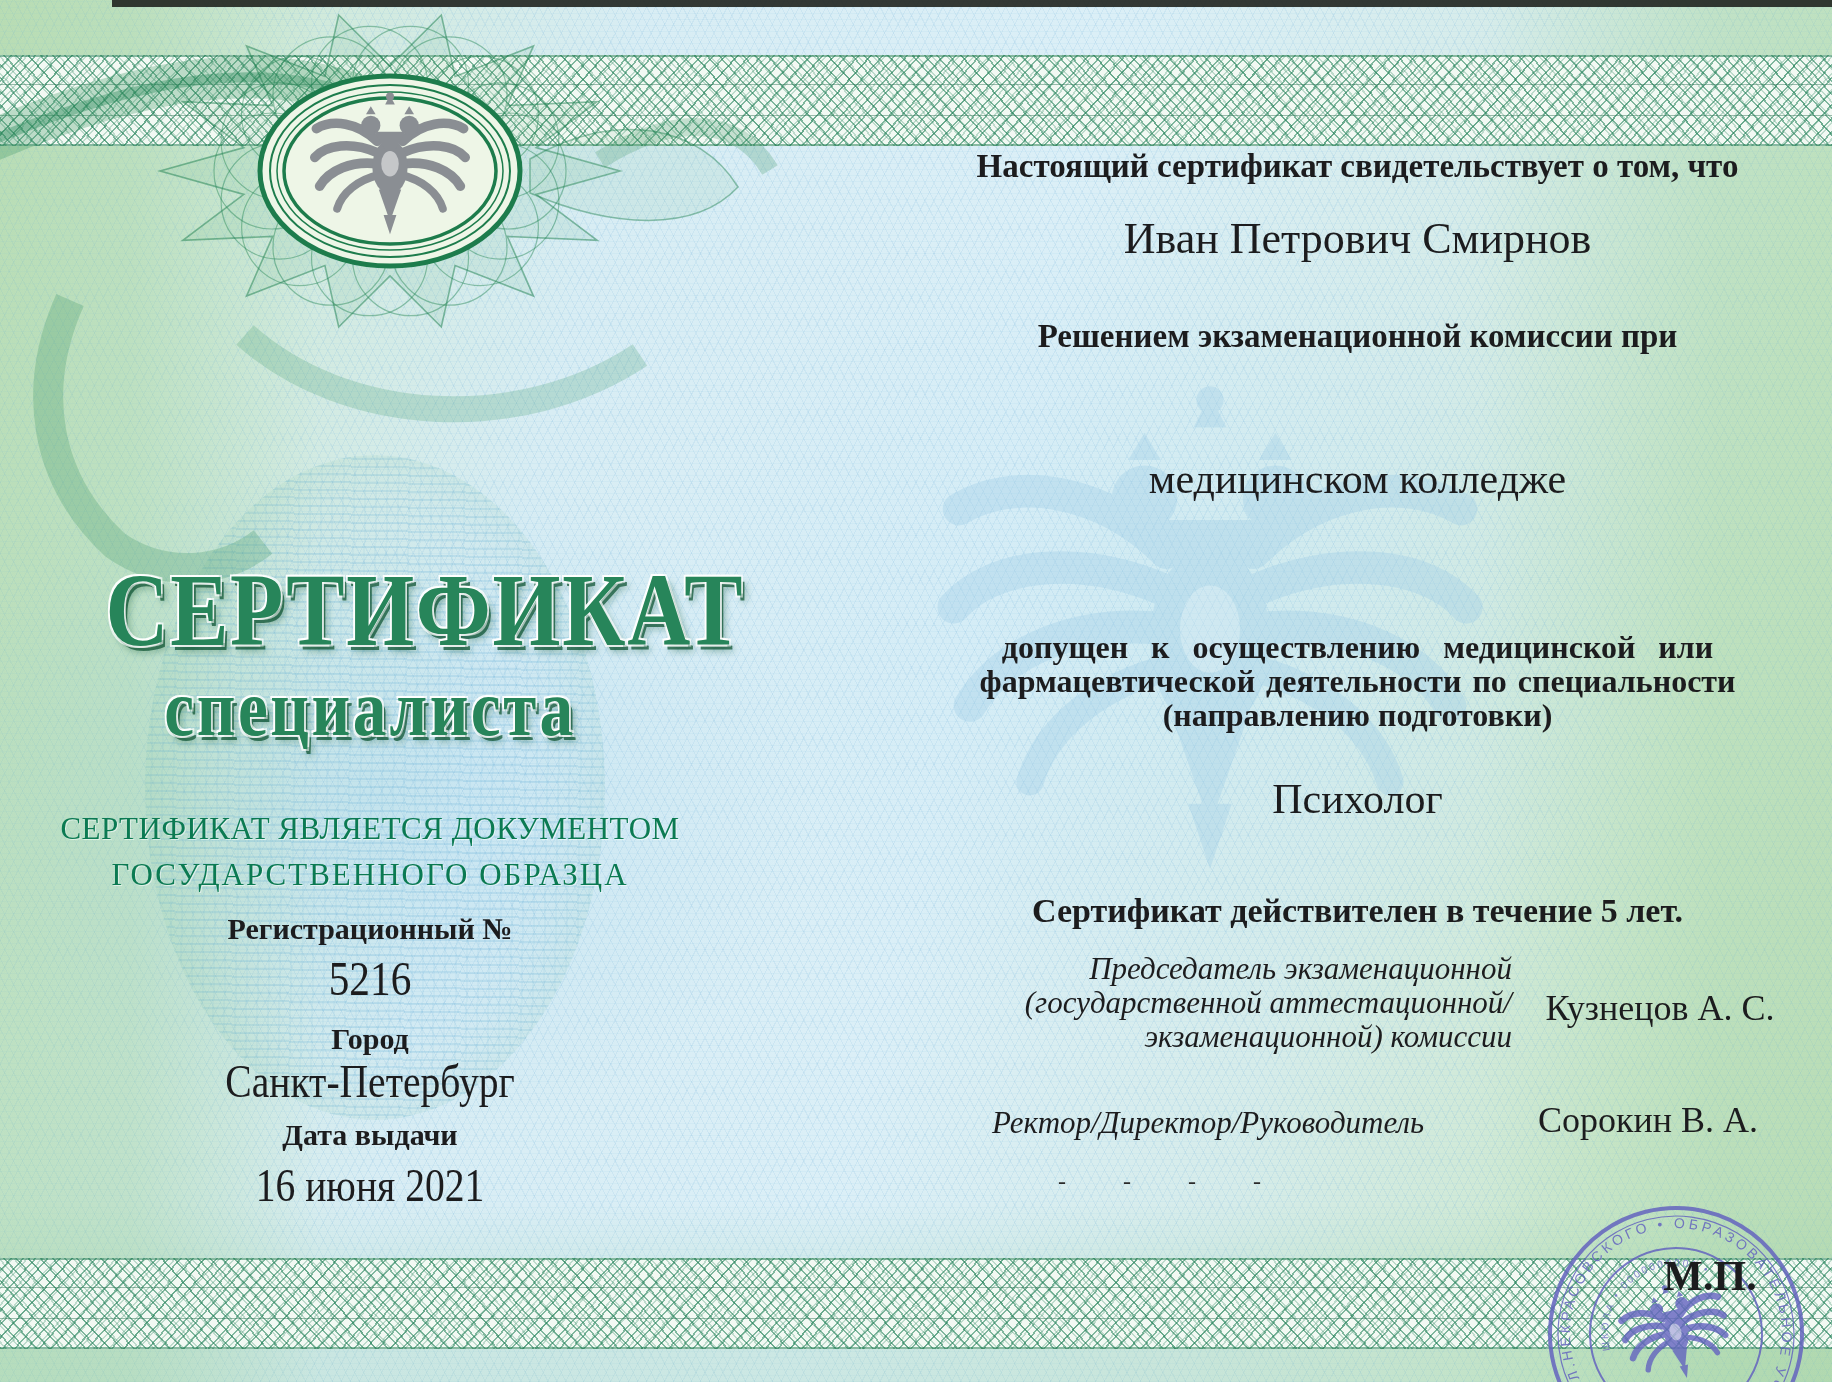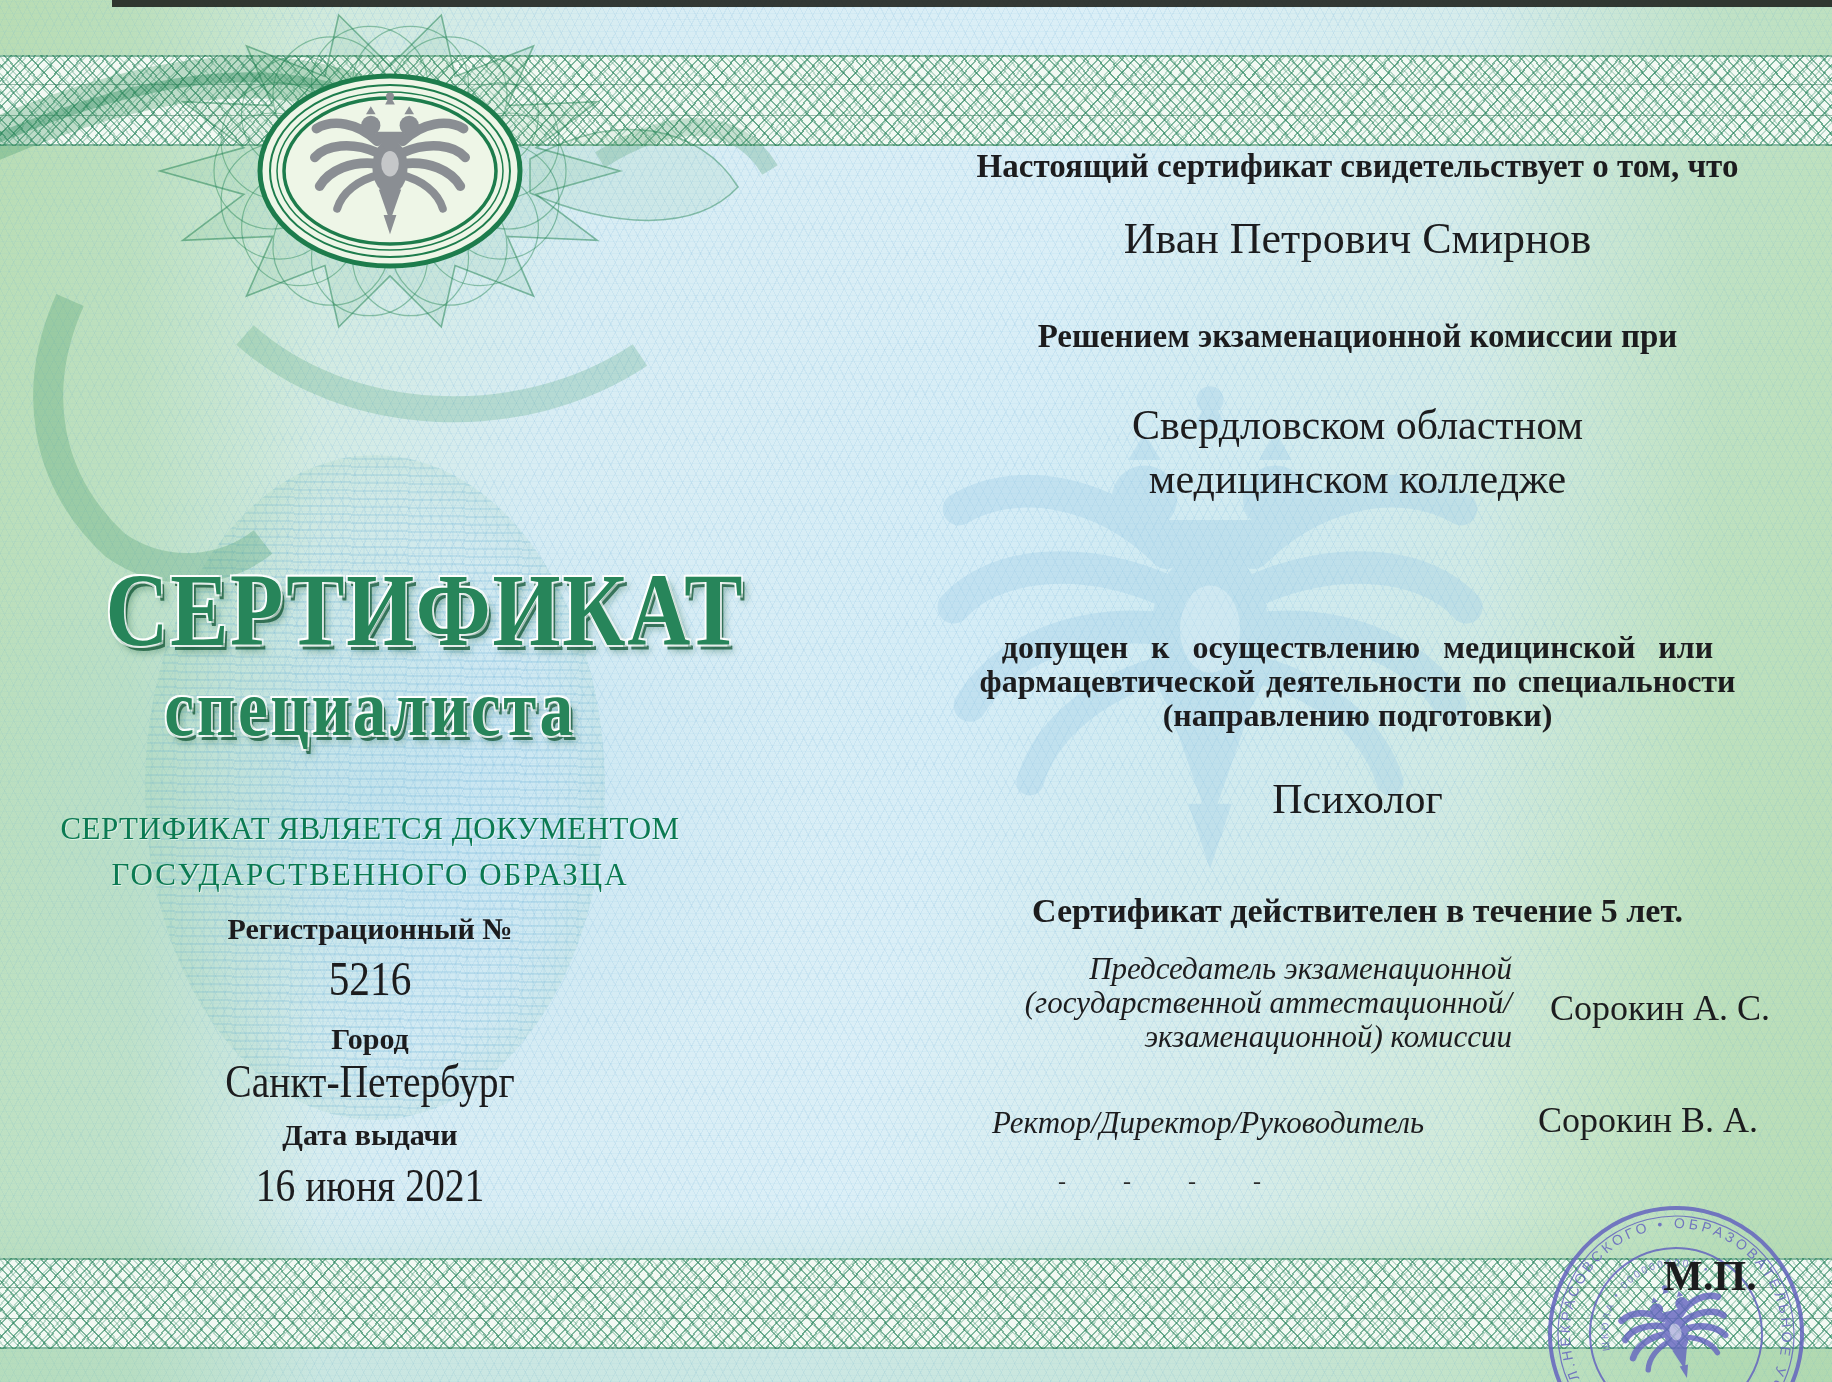--- a/index.html
+++ b/index.html
@@ -195,34 +195,33 @@
   <div class="txt colL bold" id="reg-label">Регистрационный №</div>
   <div class="txt colL cond" id="reg-num">5216</div>
   <div class="txt colL bold" id="city-label">Город</div>
   <div class="txt colL cond" id="city-val">Санкт-Петербург</div>
   <div class="txt colL bold" id="date-label">Дата выдачи</div>
   <div class="txt colL cond" id="date-val">16 июня 2021</div>
 
   <div class="txt colR bold" id="statement">Настоящий сертификат свидетельствует о том, что</div>
   <div class="txt colR" id="holder">Иван Петрович Смирнов</div>
   <div class="txt colR bold" id="decision">Решением экзаменационной комиссии при</div>
-  <div class="txt colR" id="inst1">Свердловском областном</div>
   <div class="txt colR" id="inst2">медицинском колледже</div>
   <div class="txt colR bold" id="adm1">допущен к осуществлению медицинской или</div>
   <div class="txt colR bold" id="adm2">фармацевтической деятельности по специальности</div>
   <div class="txt colR bold" id="adm3">(направлению подготовки)</div>
   <div class="txt colR" id="spec">Психолог</div>
   <div class="txt colR bold" id="validity">Сертификат действителен в течение 5 лет.</div>
 
   <div class="txt italic" id="chair-block">
     <div>Председатель экзаменационной</div>
     <div>(государственной  аттестационной/</div>
     <div>экзаменационной) комиссии</div>
   </div>
-  <div class="txt" id="chair-name">Сорокин А. С.</div>
+  <div class="txt" id="chair-name">Кузнецов А. С.</div>
   <div class="txt italic" id="dir-label">Ректор/Директор/Руководитель</div>
   <div class="txt" id="dir-name">Сорокин В. А.</div>
   <div class="txt" id="dashes">-        -        -        -</div>
 
   <svg class="stamp" viewBox="0 0 300 198">
     <defs>
       <path id="arcOuter" d="M150,150 m-106,0 a106,106 0 1,1 212,0 a106,106 0 1,1 -212,0"></path>
       <path id="arcInner" d="M150,150 m-68,0 a68,68 0 1,1 136,0 a68,68 0 1,1 -136,0"></path>
     </defs>
     <g transform="rotate(-14 150 150)" color="#6565bf">

